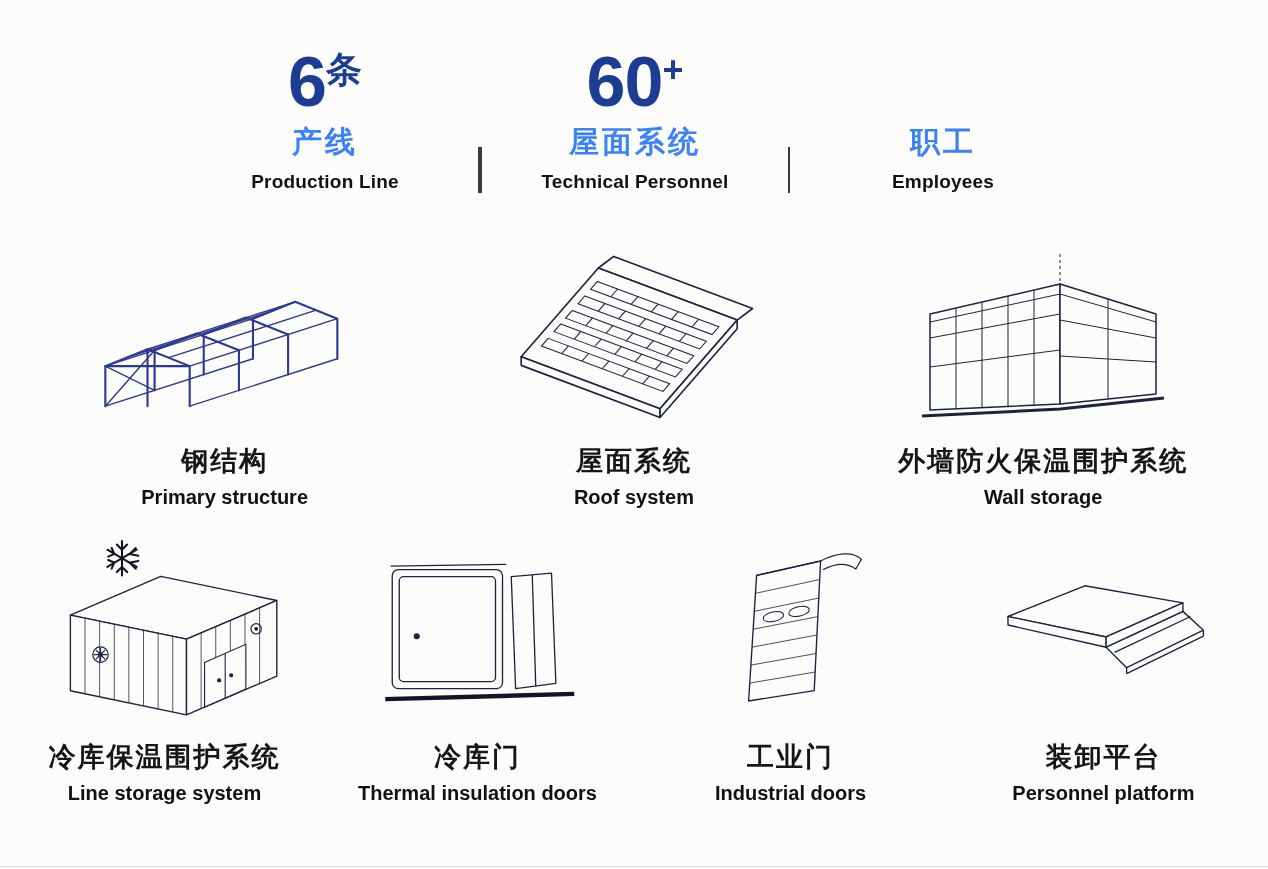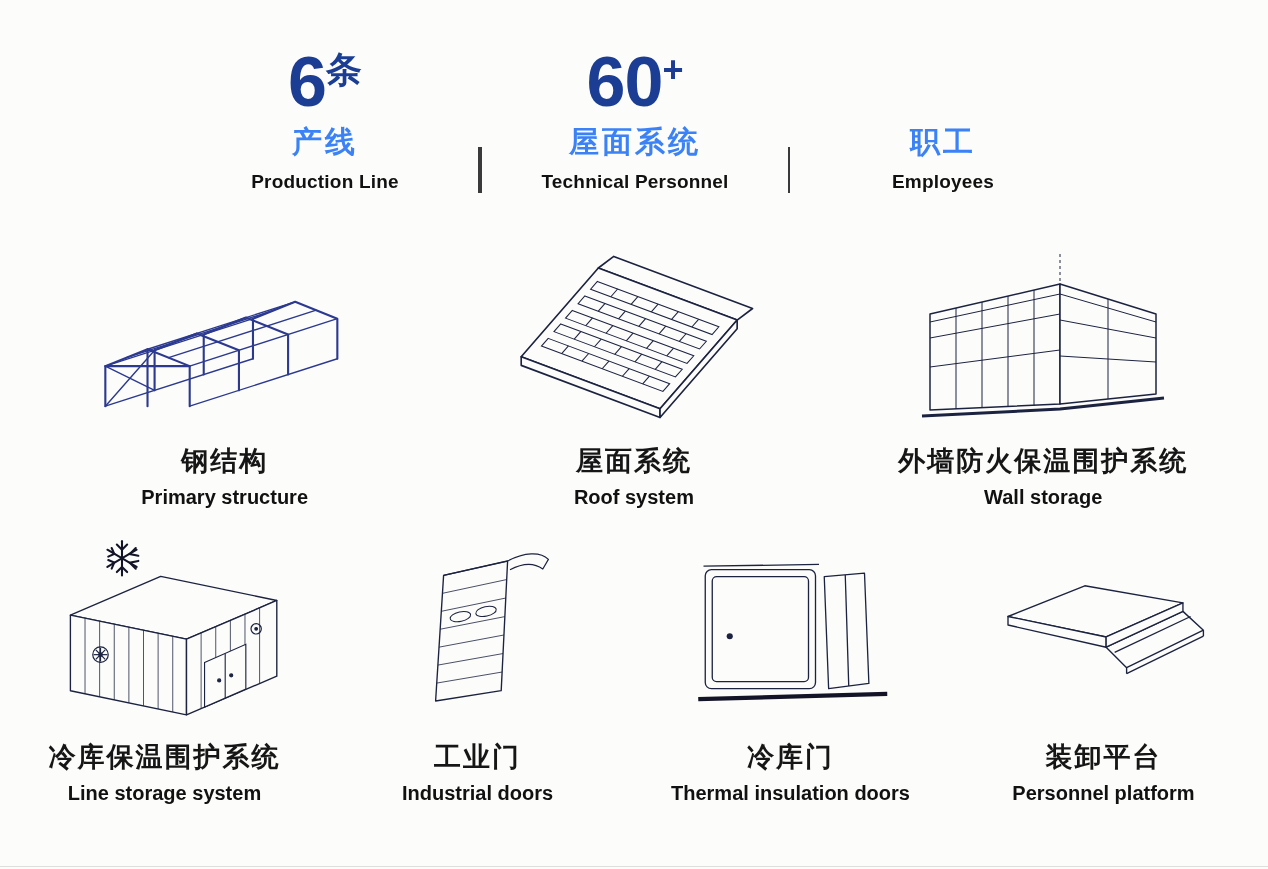--- a/index.html
+++ b/index.html
@@ -230,60 +230,60 @@
         </svg>
       </div>
       <figcaption>
         <div class="p-zh">冷库保温围护系统</div>
         <div class="p-en">Line storage system</div>
       </figcaption>
     </figure>
 
     <figure class="product">
       <div class="illus">
+        <svg width="210" height="171" viewBox="0 0 240 195">
+          <g fill="none" stroke="#1c2340" stroke-width="1.5" stroke-linejoin="round">
+            <line x1="20" y1="24" x2="152" y2="22"></line>
+            <rect x="22" y="28" width="126" height="136" rx="7" fill="#fcfcfa"></rect>
+            <rect x="30" y="36" width="110" height="120" rx="5"></rect>
+            <polygon points="158,36 204,32 209,158 163,164" fill="#fcfcfa"></polygon>
+            <line x1="182" y1="34" x2="186" y2="161"></line>
+          </g>
+          <circle cx="50" cy="104" r="3.5" fill="#1c2340"></circle>
+          <line x1="14" y1="176" x2="230" y2="170" stroke="#141428" stroke-width="5"></line>
+        </svg>
+      </div>
+      <figcaption>
+        <div class="p-zh">冷库门</div>
+        <div class="p-en">Thermal insulation doors</div>
+      </figcaption>
+    </figure>
+
+    <figure class="product">
+      <div class="illus">
         <svg width="160" height="188" viewBox="0 0 200 235">
           <polygon points="57,48 137,30 129,192 47,205" fill="#fcfcfa" stroke="#1c2340" stroke-width="1.7" stroke-linejoin="round"></polygon>
           <g fill="none" stroke="#1c2340" stroke-width="1">
             <line x1="55.6" y1="70.4" x2="135.9" y2="53.2"></line>
             <line x1="54.1" y1="92.9" x2="134.7" y2="76.3"></line>
             <line x1="52.7" y1="115.3" x2="133.6" y2="99.5"></line>
             <line x1="51.3" y1="137.7" x2="132.4" y2="122.5"></line>
             <line x1="49.9" y1="160.1" x2="131.3" y2="145.7"></line>
             <line x1="48.4" y1="182.6" x2="130.1" y2="168.8"></line>
           </g>
           <g fill="none" stroke="#1c2340" stroke-width="1.3">
             <ellipse cx="78" cy="99.5" rx="13" ry="6" transform="rotate(-12 78 99.5)"></ellipse>
             <ellipse cx="110" cy="93" rx="13" ry="6" transform="rotate(-12 110 93)"></ellipse>
           </g>
           <path d="M57,48 L137,30 C158,19 178,18 188,28 L181,40 C170,32 155,33 140,41" fill="none" stroke="#1c2340" stroke-width="1.5" stroke-linejoin="round"></path>
         </svg>
       </div>
       <figcaption>
         <div class="p-zh">工业门</div>
         <div class="p-en">Industrial doors</div>
-      </figcaption>
-    </figure>
-
-    <figure class="product">
-      <div class="illus">
-        <svg width="210" height="171" viewBox="0 0 240 195">
-          <g fill="none" stroke="#1c2340" stroke-width="1.5" stroke-linejoin="round">
-            <line x1="20" y1="24" x2="152" y2="22"></line>
-            <rect x="22" y="28" width="126" height="136" rx="7" fill="#fcfcfa"></rect>
-            <rect x="30" y="36" width="110" height="120" rx="5"></rect>
-            <polygon points="158,36 204,32 209,158 163,164" fill="#fcfcfa"></polygon>
-            <line x1="182" y1="34" x2="186" y2="161"></line>
-          </g>
-          <circle cx="50" cy="104" r="3.5" fill="#1c2340"></circle>
-          <line x1="14" y1="176" x2="230" y2="170" stroke="#141428" stroke-width="5"></line>
-        </svg>
-      </div>
-      <figcaption>
-        <div class="p-zh">冷库门</div>
-        <div class="p-en">Thermal insulation doors</div>
       </figcaption>
     </figure>
 
     <figure class="product">
       <div class="illus">
         <svg width="218" height="128" viewBox="0 0 255 150">
           <g fill="#fcfcfa" stroke="#1c2340" stroke-width="1.6" stroke-linejoin="round">
             <polygon points="130,94 220,52 244,74 154,118"></polygon>
             <line x1="154" y1="118" x2="154" y2="125"></line>
             <line x1="244" y1="74" x2="244" y2="81"></line>

